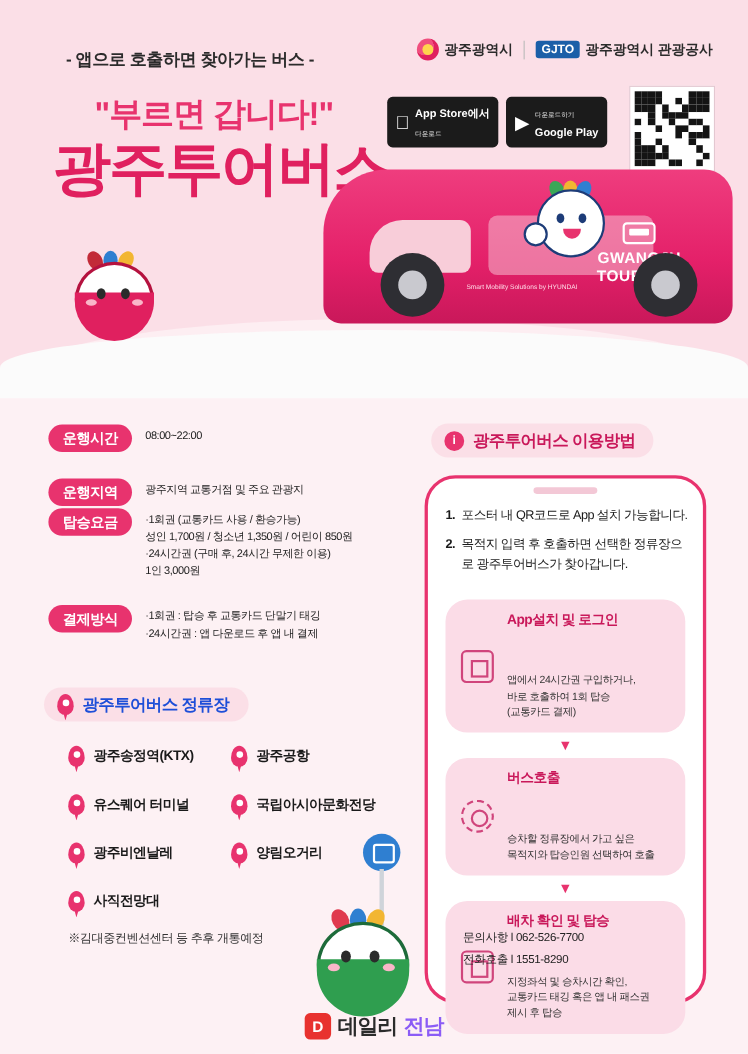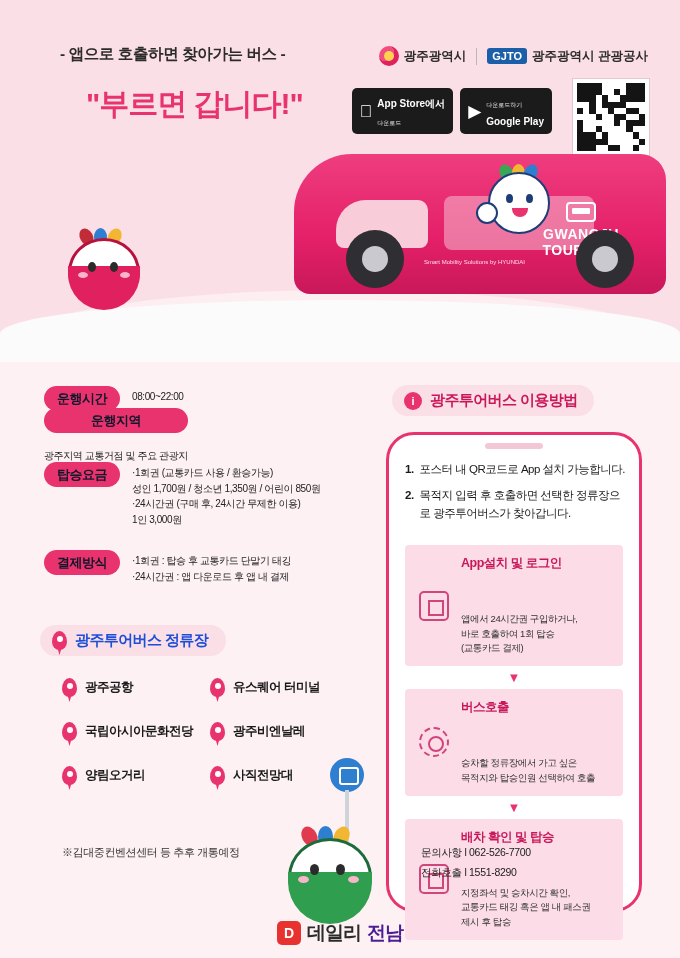--- a/index.html
+++ b/index.html
@@ -44,21 +44,21 @@
     font-size: 30px; font-weight: bold; color: #e8336e; letter-spacing: -1px;
   }
   .bigtitle {
     position: absolute; left: 48px; top: 126px;
     font-size: 53px; font-weight: bold; color: #e0205f; letter-spacing: -2px;
     line-height: 1.05;
   }
 
   
   .logo-row {
-    position: absolute; right: 32px; top: 46px;
+    position: absolute; right: 32px; top: 35px;
     display: flex; align-items: center; gap: 10px;
   }
   .logo-gj { display:flex; align-items:center; gap:5px; }
   .logo-mark {
     width: 20px; height: 20px; border-radius: 50%;
     background: radial-gradient(circle at 35% 35%, #f04e7e 0 45%, #e0205f 46% 100%);
     position: relative;
   }
   .logo-mark:before{
     content:""; position:absolute; left:5px; top:5px; width:10px; height:10px;
@@ -143,27 +143,27 @@
   .mascot-left .cheek{position:absolute; top:50px; width:10px; height:6px; border-radius:50%; background:#f9b6c8;}
   .mascot-left .cheek.l{left:16px;} .mascot-left .cheek.r{left:58px;}
   .mascot-left .petal{ top:6px; }
   .mascot-left .petal.p1{ left:18px; background:#c22b38;}
   .mascot-left .petal.p2{ left:32px; background:#2f7fd1;}
   .mascot-left .petal.p3{ left:46px; background:#f2b632;}
 
   
   .pill {
     display:inline-flex; align-items:center; justify-content:center;
-    background:#e8336e; color:#0f172a; font-size:13px; font-weight:bold;
+    background:#e8336e; color:#ffffff; font-size:13px; font-weight:bold;
     border-radius:13px; height:25px; padding:2px 13px; letter-spacing:-0.5px;
   }
   .info-row { position:absolute; display:flex; gap:12px; }
   .info-text { font-size:10px; color:#222; line-height:1.55; letter-spacing:-0.4px; padding-top:3px;}
   .row1 { left:44px; top:386px; }
-  .row2 { left:44px; top:408px;flex-direction:column; }
+  .row2 { left:44px; top:435px; }
   .row3 { left:44px; top:462px; }
   .row4 { left:44px; top:550px; }
 
   
   .stops-header {
     position:absolute; left:40px; top:625px;
     display:flex; align-items:center; gap:8px;
     background:#fbdfe7; border-radius:18px; padding:6px 18px 6px 12px;
   }
   .stops-header .t { font-size:15px; font-weight:bold; color:#1d4ed8; letter-spacing:-0.6px;}
@@ -216,52 +216,53 @@
     border:3px solid #e8336e; border-radius:28px; background:#fff;
   }
   .phone:before {
     content:""; position:absolute; left:50%; transform:translateX(-50%); top:8px;
     width:58px; height:6px; border-radius:4px; background:#f3c8d6;
   }
   .steps { position:absolute; left:16px; top:26px; width:224px; }
   .step { display:flex; gap:6px; font-size:11.5px; color:#1a1a1a; letter-spacing:-0.5px; line-height:1.5; margin-bottom:9px;}
   .step .n { font-weight:bold; }
   .card {
-    position:relative; margin:0 16px 11px; background:#fbdce7; border-radius:4px;
+    position:relative; margin:0 16px 11px; background:#fbdce7; border-radius:20px;
     padding:10px 10px 10px 56px; min-height:74px;
   }
   .card .title { font-size:12.5px; font-weight:bold; color:#c9185a; margin-bottom:4px; letter-spacing:-0.5px;}
   .card .desc { font-size:9.5px; color:#333; line-height:1.55; letter-spacing:-0.4px;margin-top:40px;}
   .card .cico {
     position:absolute; left:14px; top:50%; transform:translateY(-50%);
     width:30px; height:30px; border:2px solid #d0457c; border-radius:5px;
   }
   .card .cico.round { border-radius:50%; border-style:dashed;}
   .card .cico:after{ content:""; position:absolute; left:7px; top:7px; width:12px; height:12px; border:2px solid #d0457c;}
   .card .cico.round:after{ border-radius:50%; }
   .arrow { text-align:center; color:#e8336e; font-size:13px; line-height:1; margin:-6px 0 5px;}
   .contact { position:absolute; left:32px; bottom:26px; font-size:10.5px; color:#222; line-height:1.9; letter-spacing:-0.3px;}
 
   
   .footer-logo { position:absolute; left:50%; transform:translateX(-50%); bottom:12px; display:flex; align-items:center; gap:6px;}
   .footer-logo .mark{ width:24px; height:24px; border-radius:5px; background:#e8322f; color:#fff; font-size:14px; font-weight:bold; display:flex; align-items:center; justify-content:center;}
   .footer-logo .t1{ font-size:19px; font-weight:bold; color:#2b2b2b; letter-spacing:-1px;}
-  .footer-logo .t2{ font-size:19px; font-weight:bold; color:#4c1d95; letter-spacing:-1px;}
+  .footer-logo .t2{ font-size:19px; font-weight:bold; color:#8b5cf6; letter-spacing:-1px;}
 </style>
 </head>
 <body>
 
 <div id="poster">
 
   <div class="top-band"></div>
   <div class="white-band"></div>
   <div class="lower-bg"></div>
 
   <div class="tagline">- 앱으로 호출하면 찾아가는 버스 -</div>
   <div class="quote">"부르면 갑니다!"</div>
+  <div class="bigtitle">광주투어버스</div>
 
   <div class="logo-row">
     <div class="logo-gj">
       <span class="logo-mark"></span>
       <span class="logo-text">광주광역시</span>
     </div>
     <div class="logo-div"></div>
     <div class="logo-gj">
       <span class="gto-badge">GJTO</span>
       <span class="logo-text">광주광역시 관광공사</span>
@@ -477,20 +478,24 @@
   </div>
 
   <div class="stops-header">
     <span class="pin"></span>
     <span class="t">광주투어버스 정류장</span>
   </div>
 
   <div class="stops-grid">
     <div class="stop">
         <span class="pin"></span>
+        <span>광주송정역(KTX)</span>
+      </div>
+    <div class="stop">
+        <span class="pin"></span>
         <span>광주공항</span>
       </div>
     <div class="stop">
         <span class="pin"></span>
         <span>유스퀘어 터미널</span>
       </div>
     <div class="stop">
         <span class="pin"></span>
         <span>국립아시아문화전당</span>
       </div>

